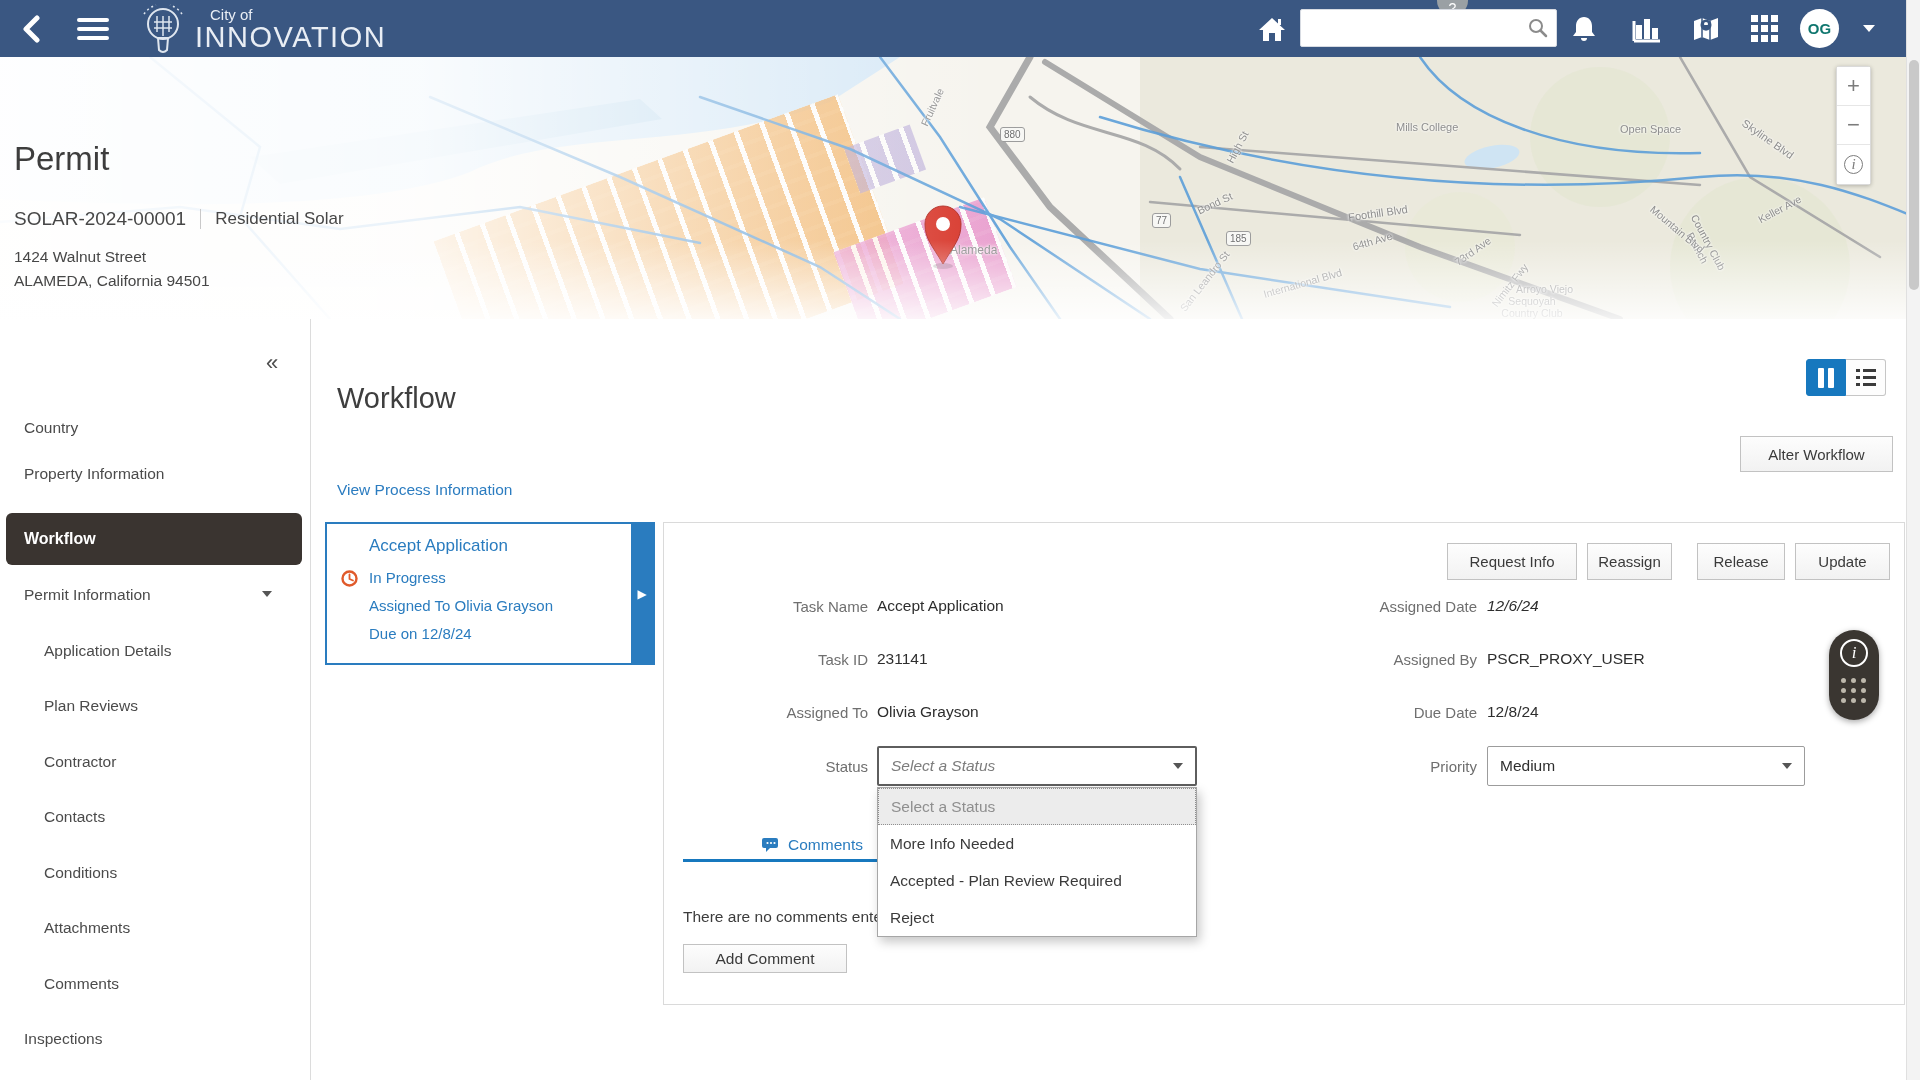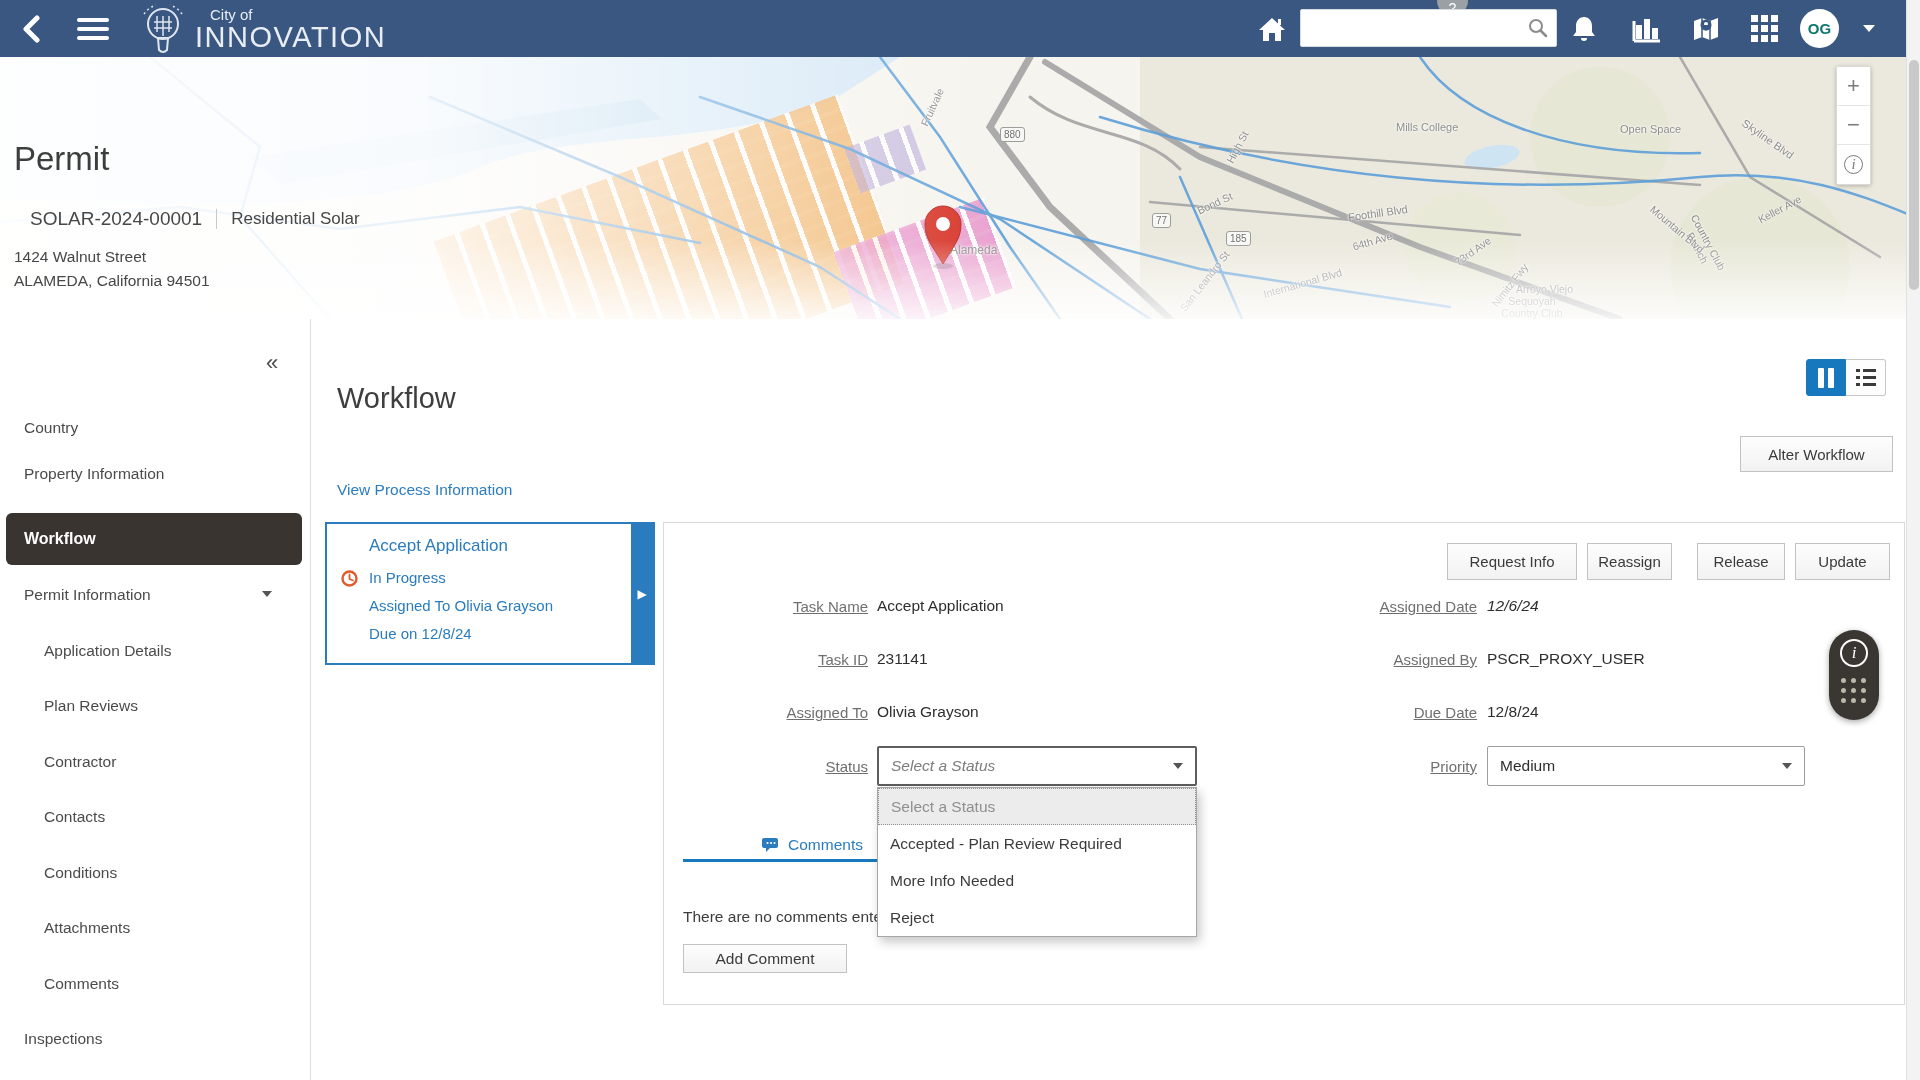--- a/index.html
+++ b/index.html
@@ -30,21 +30,21 @@
       repeating-linear-gradient(90deg, rgba(231,146,202,.9) 0 18px, rgba(255,255,255,.95) 18px 23px),
       repeating-linear-gradient(0deg, rgba(238,164,212,.85) 0 12px, rgba(255,255,255,.92) 12px 16px); }
   .blocks.lav { background:
       repeating-linear-gradient(90deg, rgba(178,162,214,.85) 0 16px, rgba(255,255,255,.95) 16px 21px); }
   .maplabel { position:absolute; color:#8e8e8e; font-size:11px; white-space:nowrap; text-shadow:0 0 3px #fff,0 0 3px #fff; transform-origin:center; }
   .maplabel.shield { border:1px solid #9c9c9c; background:#f7f7f4; border-radius:3px; padding:0 3px; color:#707070; line-height:13px; }
   #map-fade-left { background:linear-gradient(90deg, rgba(255,255,255,.97) 0%, rgba(255,255,255,.85) 22%, rgba(255,255,255,0) 52%); z-index:5; }
   #map-fade-bottom { background:linear-gradient(180deg, rgba(255,255,255,0) 70%, rgba(255,255,255,.85) 100%); z-index:5; }
   #permit-head { position:absolute; left:14px; top:83px; z-index:6; color:#3e3e3e; }
   #permit-title { font-size:33px; color:#3d3d3d; }
-  #permit-num-row { position:absolute; left:16px; top:68px; display:flex; align-items:center; white-space:nowrap; }
+  #permit-num-row { position:absolute; left:0; top:68px; display:flex; align-items:center; white-space:nowrap; }
   #permit-num { font-size:19px; color:#474747; }
   .vdiv { width:1px; height:20px; background:#c9c9c9; margin:0 14px; }
   #permit-type { font-size:17px; color:#474747; }
   #permit-addr1 { position:absolute; left:0; top:108px; font-size:15.5px; color:#474747; white-space:nowrap; }
   #permit-addr2 { position:absolute; left:0; top:132px; font-size:15.5px; color:#474747; white-space:nowrap; }
   #map-controls { position:absolute; left:1836px; top:9px; width:35px; background:#fff; border:1px solid #dadada; border-radius:3px; box-shadow:0 1px 4px rgba(0,0,0,.25); z-index:7; }
   .map-ctl { width:100%; height:39px; display:flex; align-items:center; justify-content:center; color:#7c7c7c; font-size:22px; border-bottom:1px solid #e6e6e6; cursor:pointer; background:#fff; }
   .map-ctl:last-child { border-bottom:none; }
 
   
@@ -62,21 +62,21 @@
   .btn { display:flex; align-items:center; justify-content:center; background:linear-gradient(#fdfdfd,#f2f2f2); border:1px solid #c2c2c2; border-radius:0; color:#3a3a3a; font-size:15px; cursor:pointer; }
   #process-link { position:absolute; left:337px; top:481px; font-size:15.5px; color:#2b7cc0; cursor:pointer; }
 
   
   #task-card { position:absolute; left:325px; top:522px; width:330px; height:143px; background:#fff; border:2px solid #2a7cbf; cursor:pointer; }
   #task-stripe { position:absolute; right:0; top:0; width:22px; height:100%; background:#2a7cbf; display:flex; align-items:center; justify-content:center; color:#fff; font-size:12px; }
   .card-line { position:absolute; left:42px; color:#2a7cbf; font-size:15px; white-space:nowrap; }
 
   
   #detail-panel { position:absolute; left:663px; top:522px; width:1242px; height:483px; border:1px solid #dadada; background:#fff; }
-  .fld-label { position:absolute; width:200px; text-align:right; font-size:15px; color:#6f6f6f; white-space:nowrap;text-decoration:underline; }
+  .fld-label { position:absolute; width:200px; text-align:right; font-size:15px; color:#6f6f6f; white-space:nowrap; }
   .fld-value { position:absolute; font-size:15.5px; color:#2e2e2e; white-space:nowrap; }
   .select { position:absolute; background:#fff; display:flex; align-items:center; justify-content:space-between; padding:0 12px; border-radius:2px; cursor:pointer; }
   #status-select { border:2px solid #5e5e5e; }
   #priority-select { border:1px solid #9c9c9c; }
   .select .ph { font-style:italic; color:#7d7d7d; font-size:15.5px; }
   .select .val { color:#2e2e2e; font-size:15.5px; }
   #status-dd { position:absolute; left:877px; top:787px; width:320px; background:#fff; border:1px solid #a6a6a6; box-shadow:3px 5px 10px rgba(0,0,0,.22); z-index:30; }
   .dd-item { height:37px; display:flex; align-items:center; padding:0 12px; font-size:15.5px; color:#3b3b3b; background:#fff; cursor:pointer; white-space:nowrap; }
   .dd-item.placeholder { background:#ececec; border:1px dotted #8f8f8f; color:#8f8f8f; cursor:default; }
 
@@ -384,22 +384,22 @@
         <circle cx="12.5" cy="6" r="1.1" fill="#fff"></circle>
     </svg>
     <span>Comments</span>
   </div>
   <div id="comments-underline"></div>
   <div id="no-comments">There are no comments entered.</div>
   <div class="btn" id="add-comment">Add Comment</div>
 
   <div id="status-dd">
     <div class="dd-item placeholder">Select a Status</div>
+    <div class="dd-item">More Info Needed</div>
     <div class="dd-item">Accepted - Plan Review Required</div>
-    <div class="dd-item">More Info Needed</div>
     <div class="dd-item">Reject</div>
   </div>
 
   <div id="float-pill">
     <div id="pill-info">i</div>
     <div id="pill-dots">
       <i></i>
         <i></i>
         <i></i>
         <i></i>

